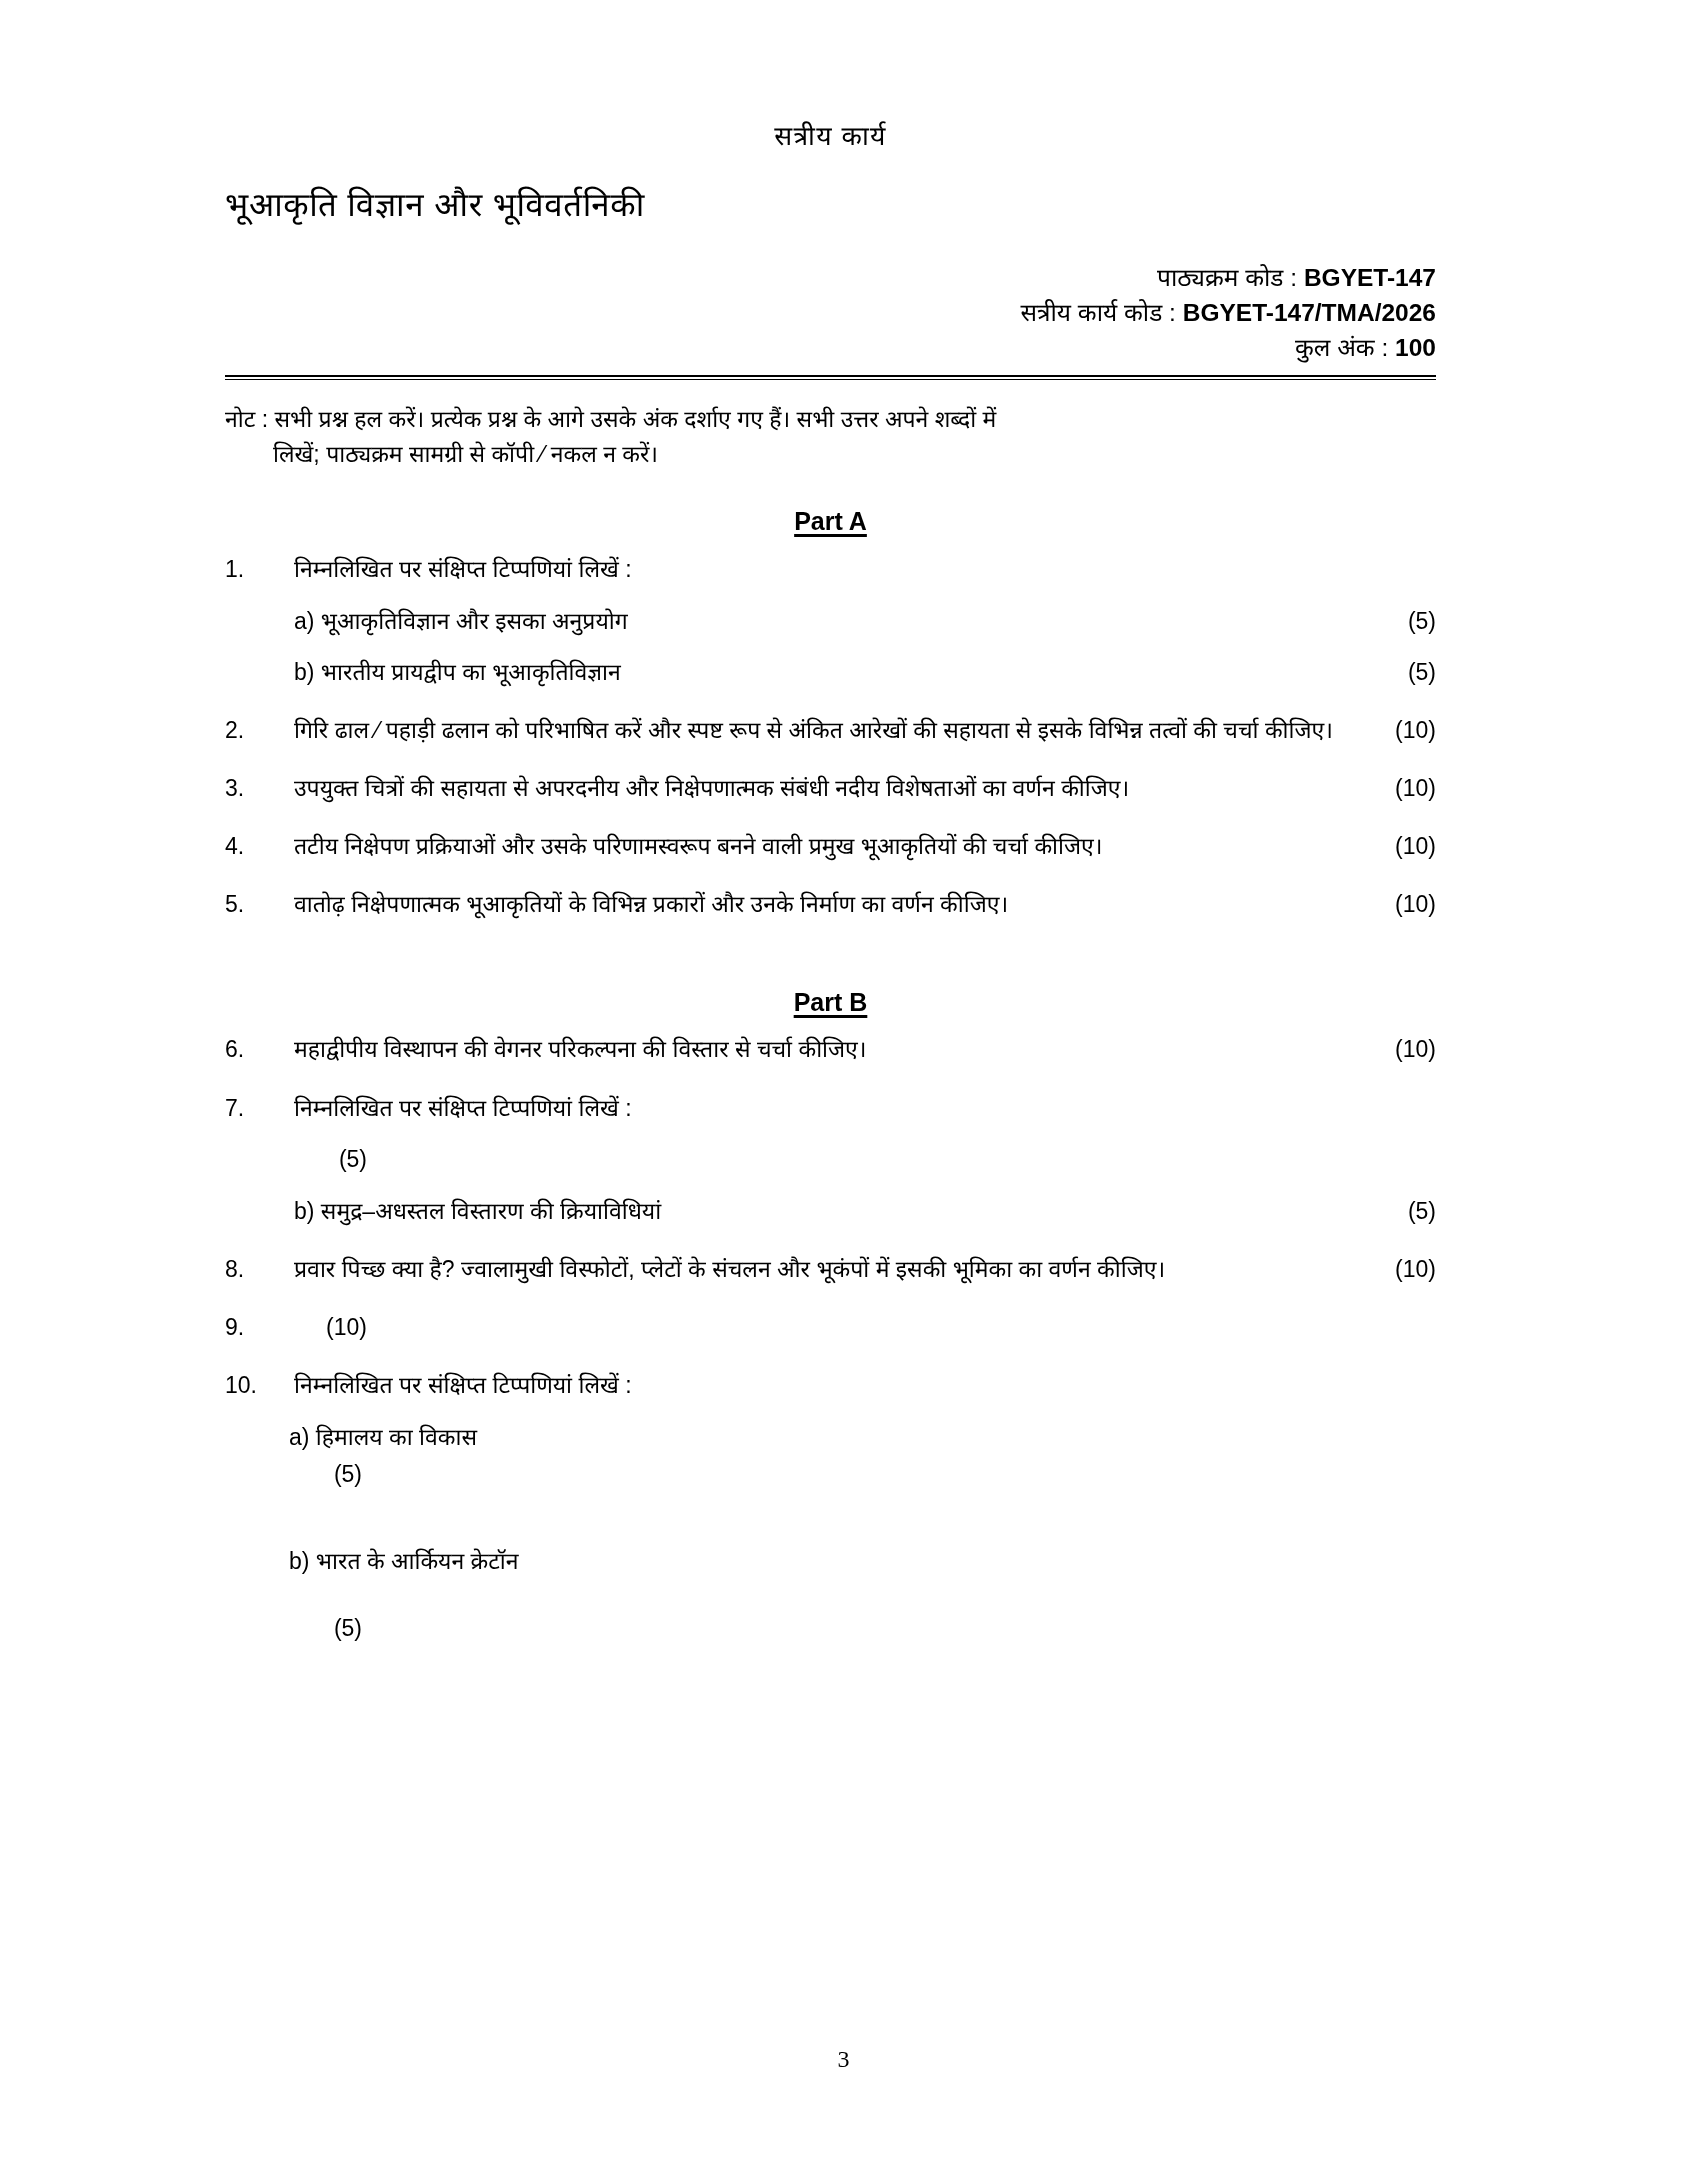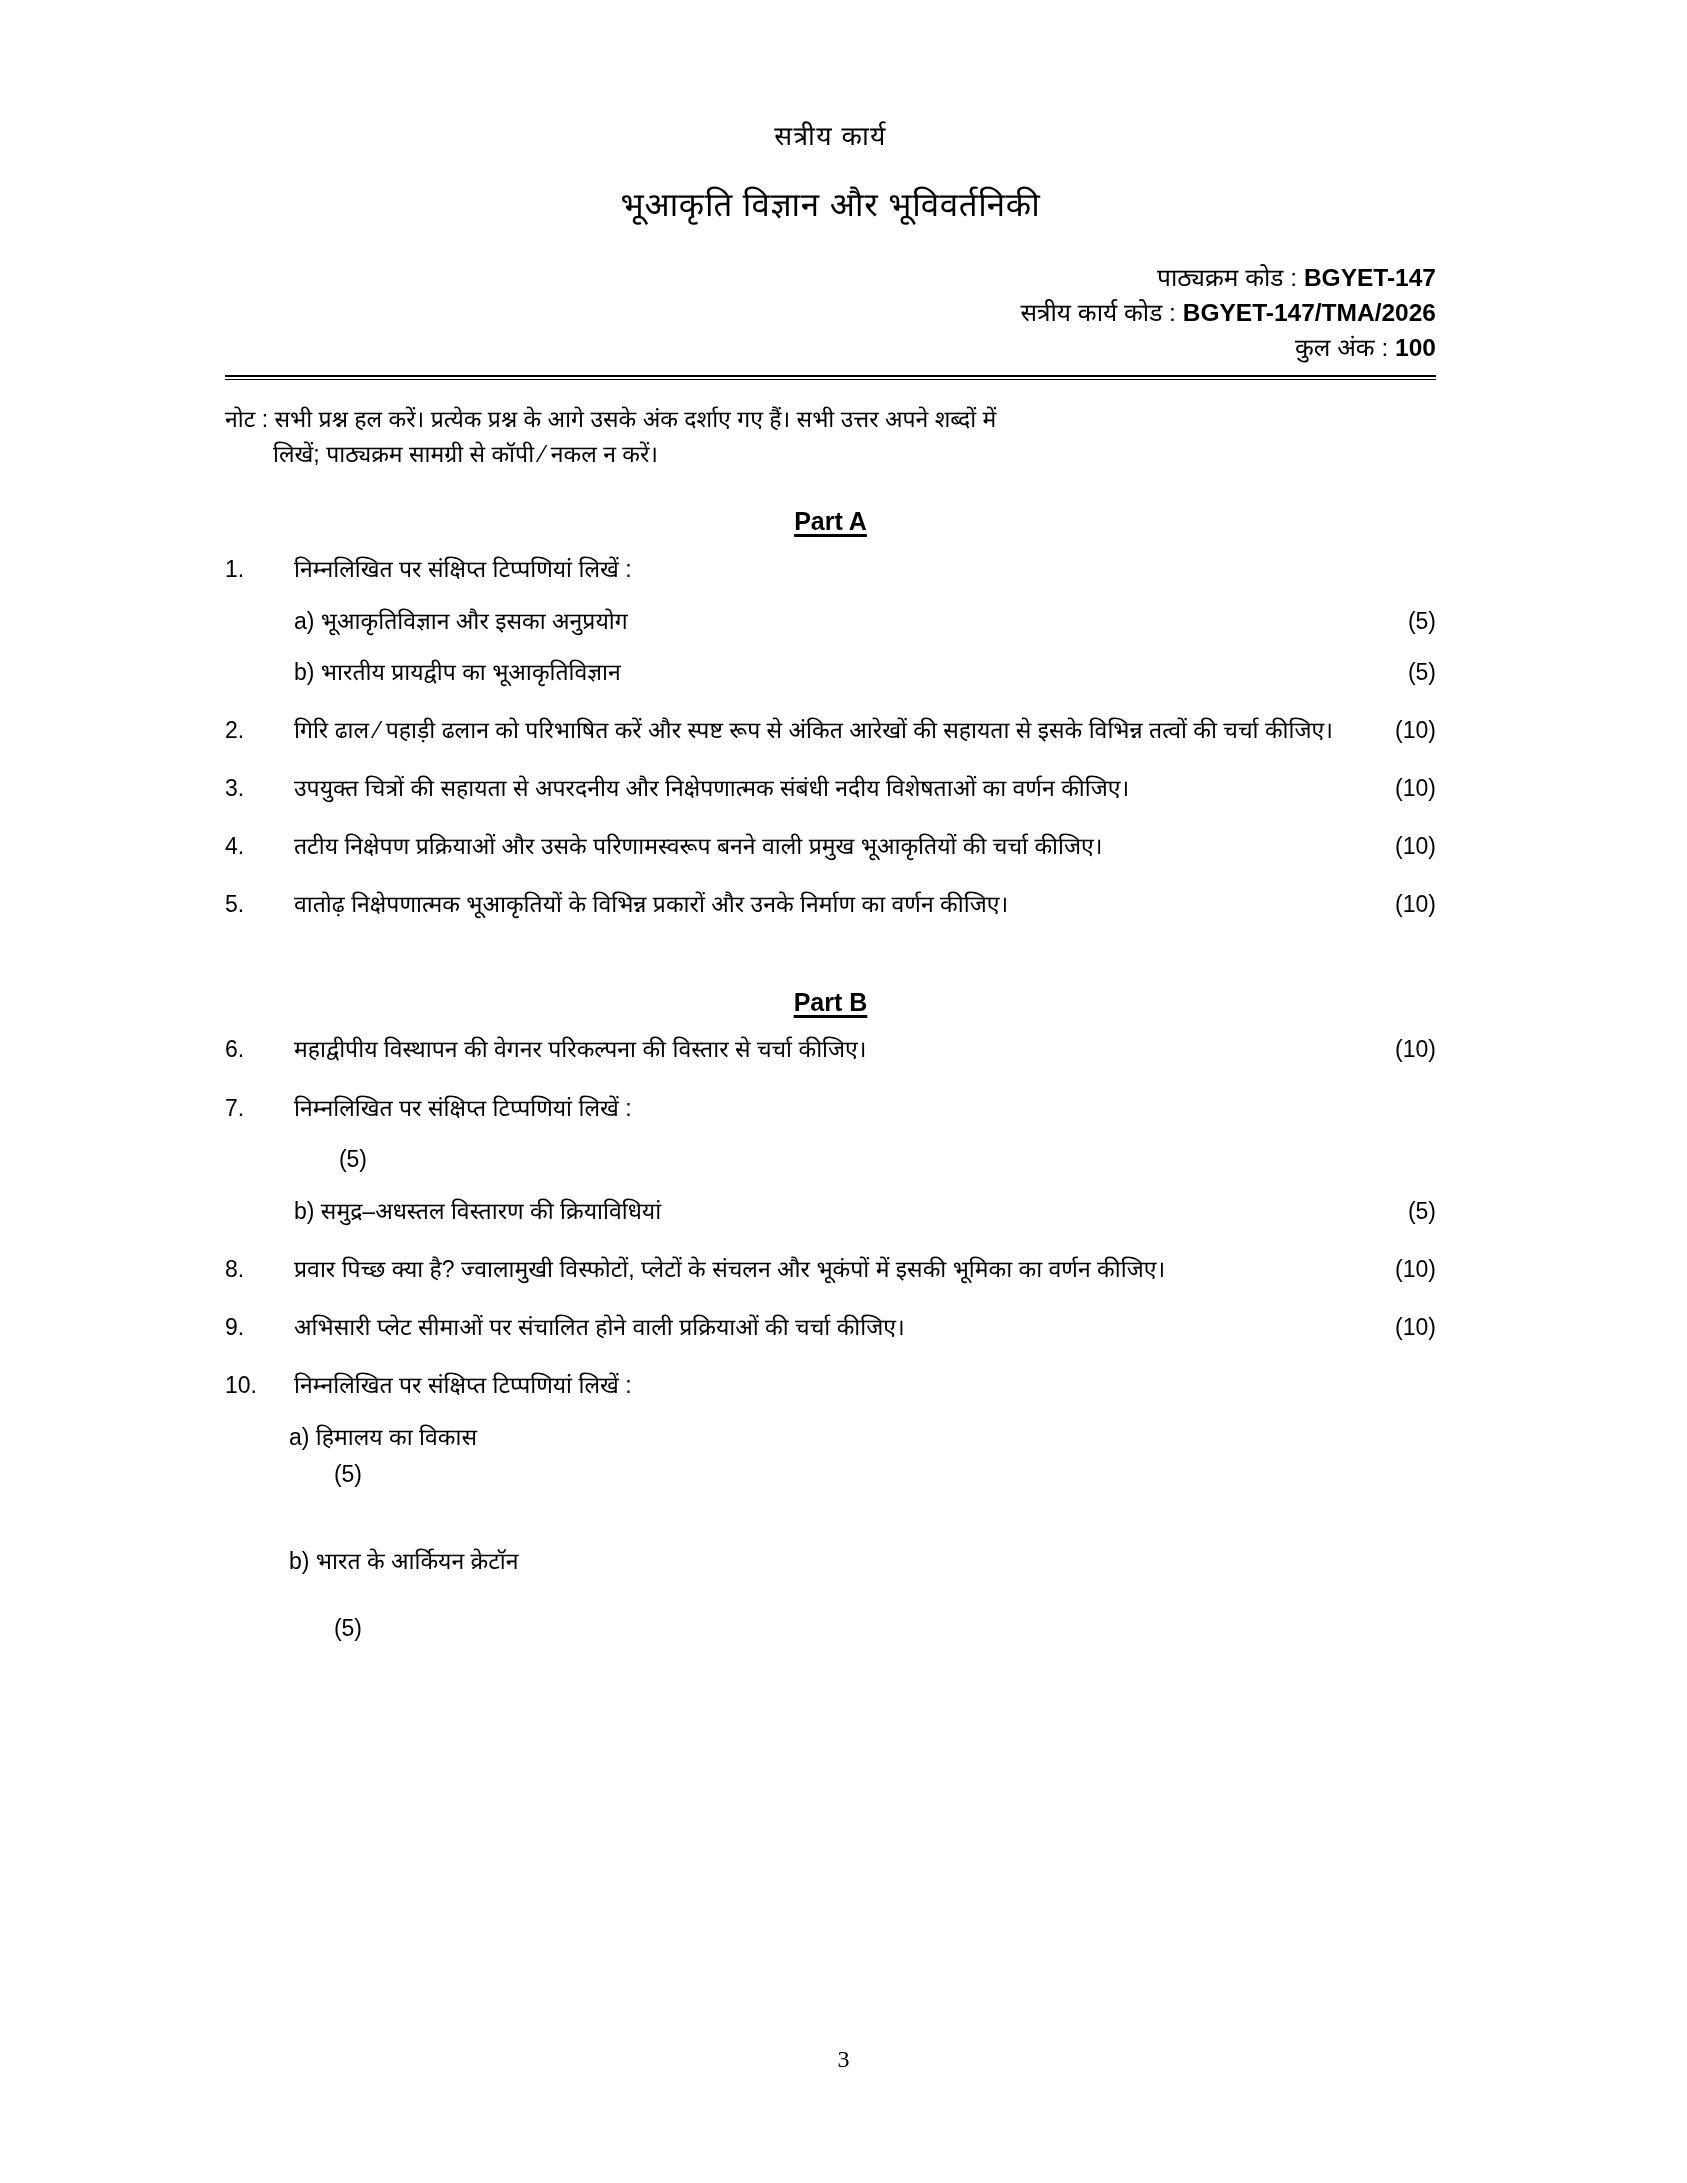--- a/index.html
+++ b/index.html
@@ -33,21 +33,21 @@
   .doc-title-1 {
     text-align: center;
     font-size: 26.5px;
     font-weight: 400;
     letter-spacing: 1.3px;
     margin: 0;
     padding-top: 122px;
     line-height: 1.1;
   }
   .doc-title-2 {
-    text-align: center;
+    text-align: left;
     font-size: 33px;
     font-weight: 400;
     margin: 0;
     padding-top: 36px;
     line-height: 1.1;
     letter-spacing: 0.7px;
   }
 
   .meta-block {
     margin-top: 38px;
@@ -293,23 +293,20 @@
         <div class="q q-loose">
           <div class="q-num">8.</div>
           <div class="q-body">
               <span class="q-text">प्रवार पिच्छ क्या है? ज्वालामुखी विस्फोटों, प्लेटों के संचलन और भूकंपों में इसकी भूमिका का वर्णन कीजिए।</span>
             </div>
           <div class="q-marks">(10)</div>
         </div>
 
         <div class="q q-loose">
           <div class="q-num">9.</div>
-          <div class="q-body">
-              <span class="q-text">अभिसारी प्लेट सीमाओं पर संचालित होने वाली प्रक्रियाओं की चर्चा कीजिए।</span>
-            </div>
           <div class="q-marks">(10)</div>
         </div>
 
         <div class="q q-loose">
           <div class="q-num">10.</div>
           <div class="q-body">
               <span class="q-text">निम्नलिखित पर संक्षिप्त टिप्पणियां लिखें :</span>
             </div>
           <div class="q-marks blank"></div>
         </div>

